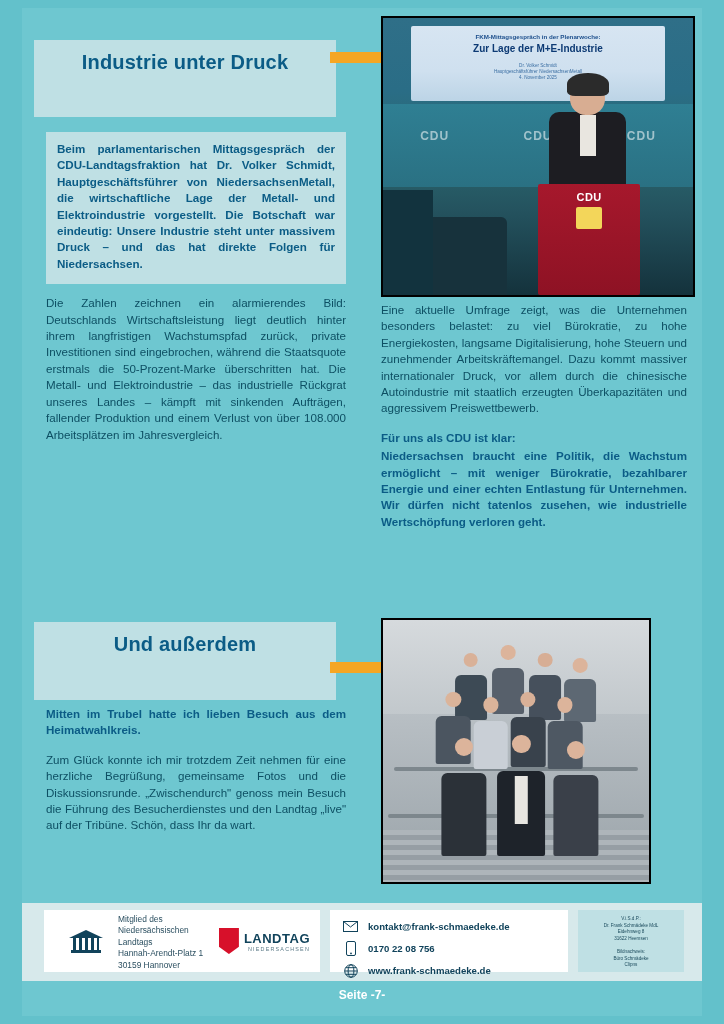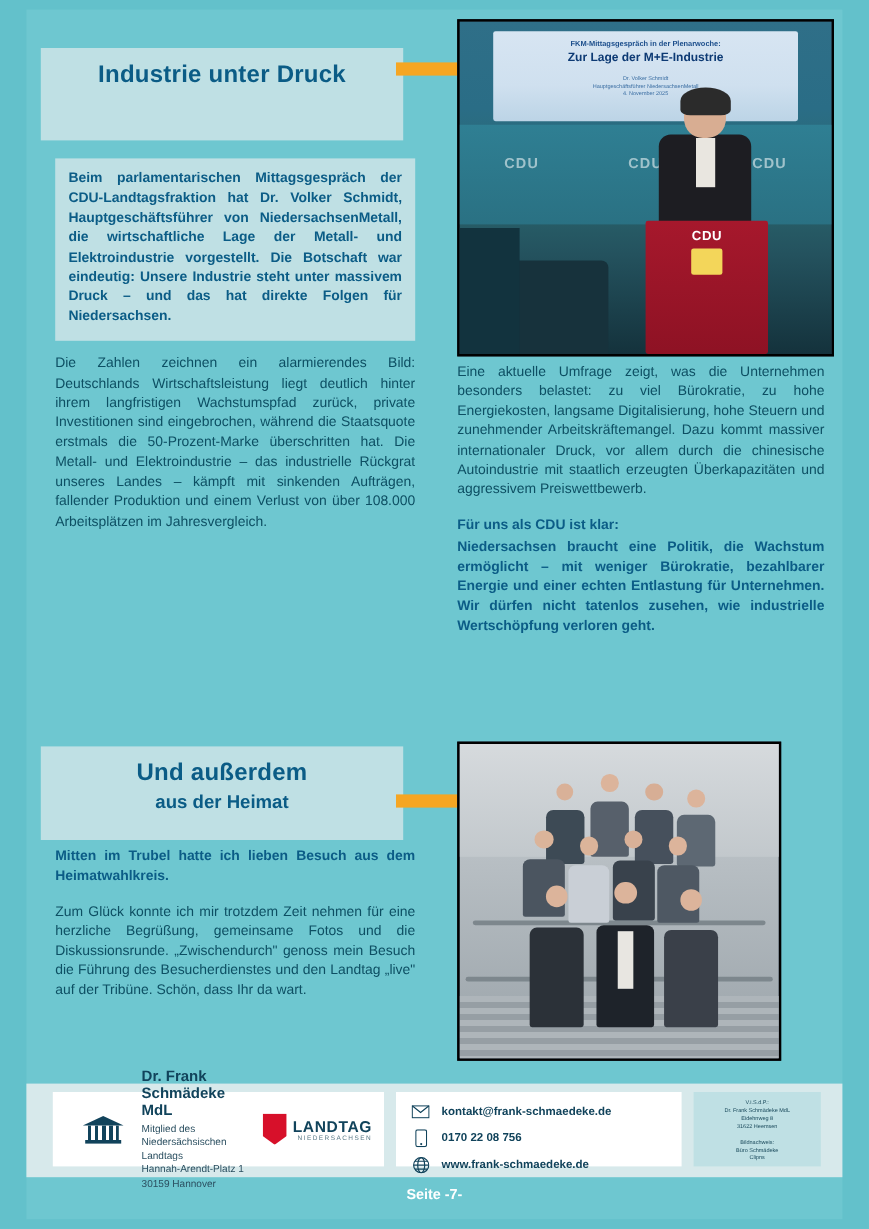--- a/index.html
+++ b/index.html
@@ -288,21 +288,20 @@
   </div>
 
   <div class="col" style="left:381px; top:302px; width:306px;">
     <p class="body">Eine aktuelle Umfrage zeigt, was die Unternehmen besonders belastet: zu viel Bürokratie, zu hohe Energiekosten, langsame Digitalisierung, hohe Steuern und zunehmender Arbeitskräftemangel. Dazu kommt massiver internationaler Druck, vor allem durch die chinesische Autoindustrie mit staatlich erzeugten Überkapazitäten und aggressivem Preiswettbewerb.</p>
     <p class="body bold-blue" style="margin-bottom:2px;">Für uns als CDU ist klar:</p>
     <p class="body bold-blue">Niedersachsen braucht eine Politik, die Wachstum ermöglicht – mit weniger Bürokratie, bezahlbarer Energie und einer echten Entlastung für Unternehmen. Wir dürfen nicht tatenlos zusehen, wie industrielle Wertschöpfung verloren geht.</p>
   </div>
 
   <div class="headline-box" style="left:34px; top:622px; width:302px; height:78px;">
     <div class="h-main">Und außerdem</div>
-    <div class="h-sub">aus der Heimat</div>
   </div>
   <div class="accent-bar" style="left:330px; top:662px; width:54px;"></div>
 
   <div class="col" style="left:46px; top:706px; width:300px;">
     <p class="body bold-blue">Mitten im Trubel hatte ich lieben Besuch aus dem Heimatwahlkreis.</p>
     <p class="body">Zum Glück konnte ich mir trotzdem Zeit nehmen für eine herzliche Begrüßung, gemeinsame Fotos und die Diskussionsrunde. „Zwischendurch" genoss mein Besuch die Führung des Besucherdienstes und den Landtag „live" auf der Tribüne. Schön, dass Ihr da wart.</p>
   </div>
 
   <div class="photo" style="left:381px; top:618px; width:266px; height:262px;">
     <div class="p2-bg"></div>
@@ -364,21 +363,20 @@
 
   <div class="footer-card" style="left:44px; top:910px; width:276px; height:62px; padding:8px 10px; display:flex; align-items:center;">
     <div style="flex:0 0 64px; display:flex; flex-direction:column; align-items:center;">
       <div class="tiny-temple">
         <div class="roof"></div>
           <div class="cols"></div>
           <div class="base"></div>
       </div>
     </div>
     <div style="flex:1;">
-      <div class="foot-name">Dr. Frank Schmädeke MdL</div>
       <div class="foot-sub" style="white-space:pre-line; margin-top:3px;">Mitglied des
 Niedersächsischen Landtags
 Hannah-Arendt-Platz 1
 30159 Hannover</div>
     </div>
     <div style="flex:0 0 70px; display:flex; align-items:center; justify-content:flex-end;">
       <div class="lion-badge"></div>
       <div style="margin-left:5px; text-align:right;">
         <div class="landtag-word">LANDTAG</div>
         <div class="landtag-small">NIEDERSACHSEN</div>

